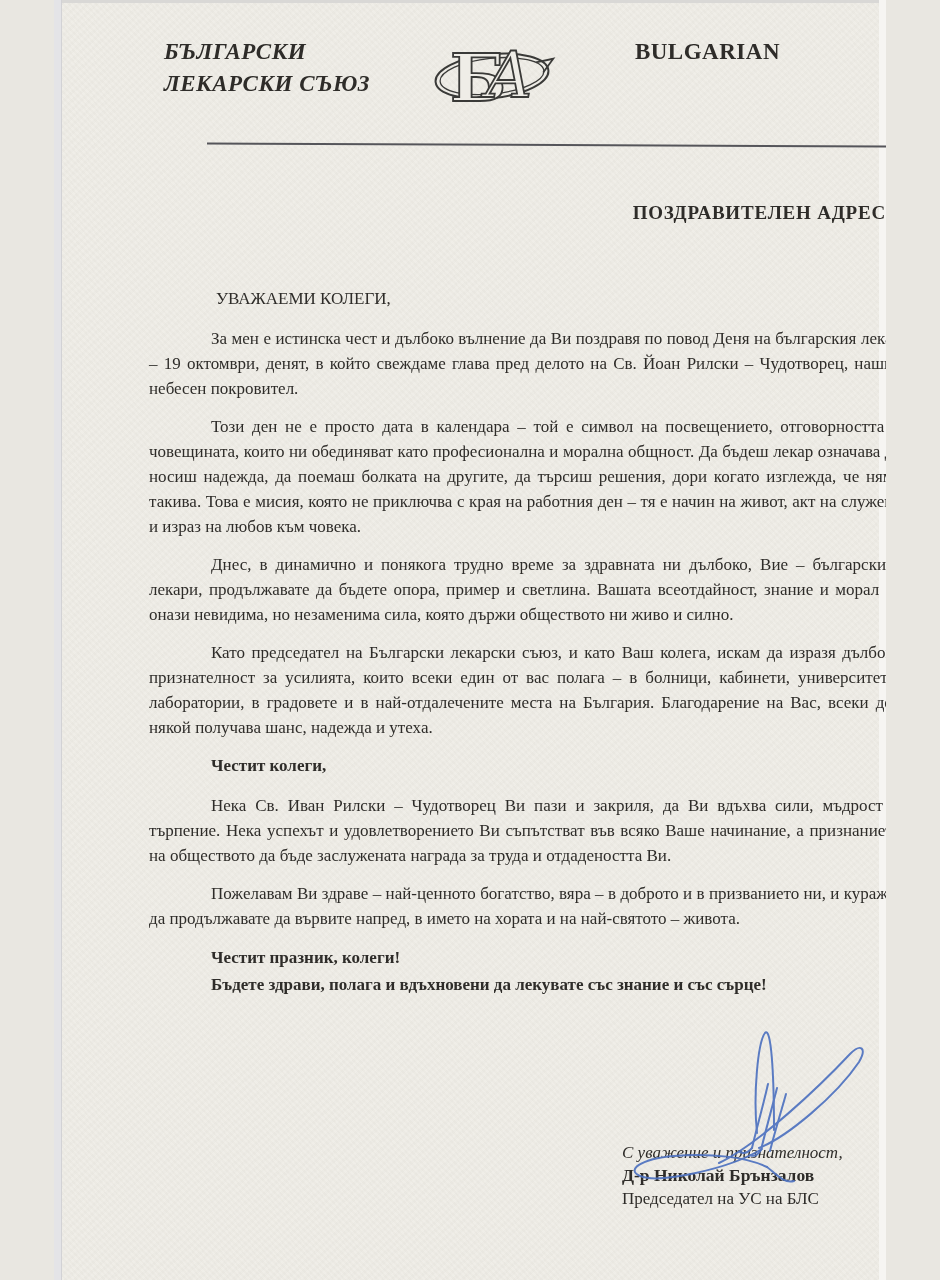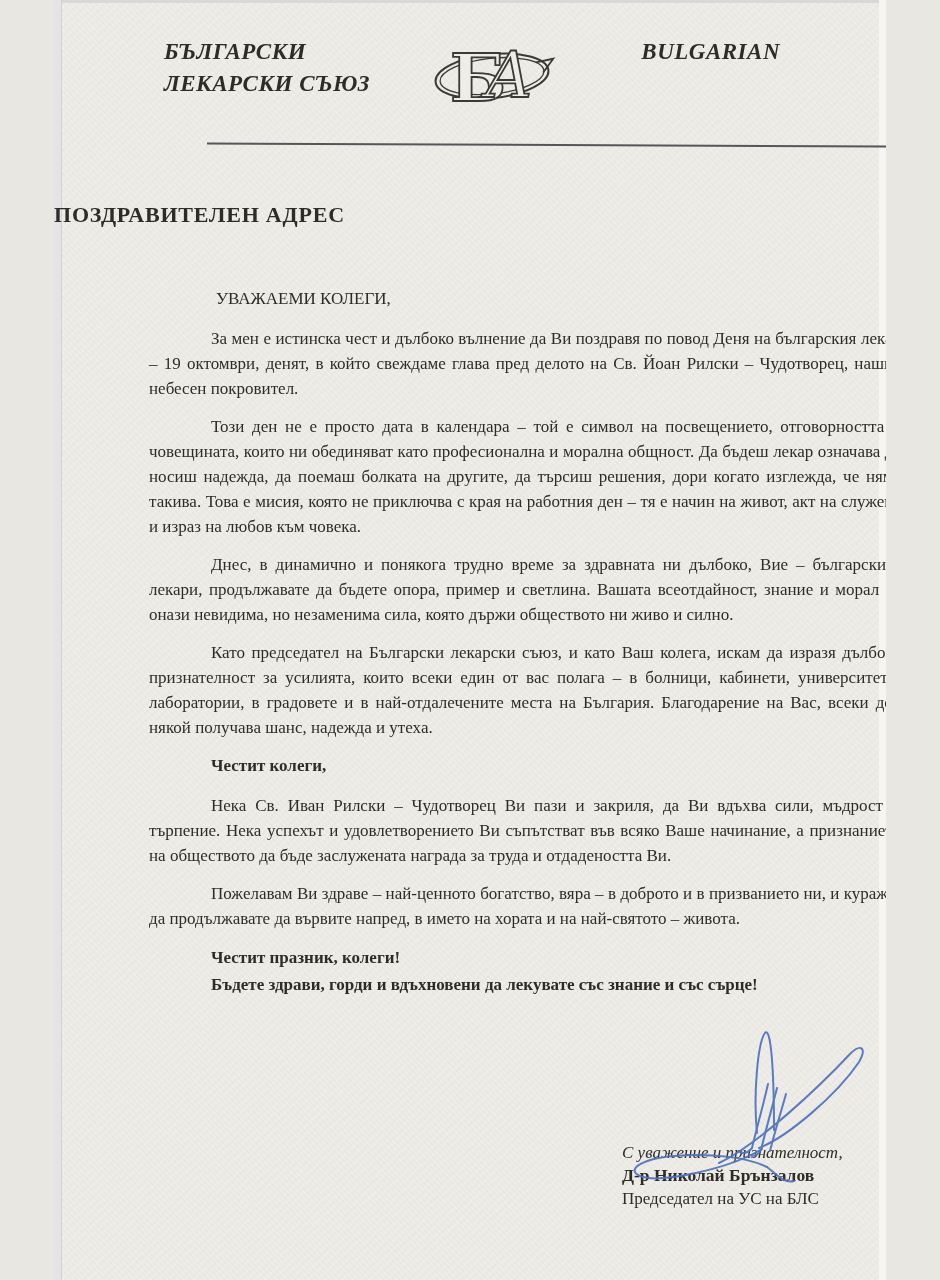--- a/index.html
+++ b/index.html
@@ -13,26 +13,26 @@
       repeating-linear-gradient(-43deg, rgba(90,90,80,0.018) 0 3px, rgba(255,255,255,0.02) 3px 6px);
     font-family:"Liberation Serif", serif;
     color:#2e2c29;
     overflow:hidden;
   }
   .scan-edge-top{position:absolute;top:0;left:0;width:100%;height:3px;background:#d9d8d6;}
   .scan-edge-left{position:absolute;top:0;left:0;width:7px;height:100%;background:#e4e4e7;border-right:1px solid #d2d2d5;}
   .scan-edge-right{position:absolute;top:0;right:0;width:7px;height:100%;background:#f6f5f2;}
 
   .org-bg{position:absolute;left:110px;top:36px;font-size:23px;font-weight:bold;font-style:italic;line-height:32px;letter-spacing:0.5px;}
-  .org-en{position:absolute;right:106px;top:36px;font-size:23px;font-weight:bold;font-style:italic;line-height:32px;text-align:left;letter-spacing:0.5px;}
+  .org-en{position:absolute;right:106px;top:36px;font-size:23px;font-weight:bold;line-height:32px;text-align:left;letter-spacing:0.5px;}
   .logo{position:absolute;left:374px;top:22px;width:128px;height:100px;}
 
   .rule{position:absolute;left:153px;top:144px;width:694px;height:2px;background:#55555a;transform:rotate(0.25deg);}
 
-  .doc-title{position:absolute;left:0;top:202px;width:100%;text-align:left;font-size:22px;font-weight:bold;letter-spacing:0.8px;font-family:Liberation Serif, serif;}
+  .doc-title{position:absolute;left:0;top:202px;width:100%;text-align:right;font-size:19px;font-weight:bold;letter-spacing:0.8px;font-family:Liberation Serif, serif;}
 
   .letter{position:absolute;left:95px;top:286px;width:752px;font-size:17px;line-height:25px;}
   .letter p{margin:8px 0 13px 0;text-align:justify;text-indent:62px;}
   .salutation{font-weight:normal;margin:0 0 15px 67px;}
   .subheading{font-weight:bold;margin:2px 0 15px 62px;}
   .closing{font-weight:bold;margin:2px 0 0 62px;line-height:27px;}
 
   .sig-block{position:absolute;left:568px;top:1141px;font-size:17px;line-height:23px;}
   .sig-valediction{font-style:italic;}
   .sig-name{font-weight:bold;font-size:17.5px;}
@@ -75,21 +75,21 @@
     <div class="salutation">УВАЖАЕМИ КОЛЕГИ,</div>
     <p>За мен е истинска чест и дълбоко вълнение да Ви поздравя по повод Деня на българския лекар – 19 октомври, денят, в който свеждаме глава пред делото на Св. Йоан Рилски – Чудотворец, нашия небесен покровител.</p>
     <p>Този ден не е просто дата в календара – той е символ на посвещението, отговорността и човещината, които ни обединяват като професионална и морална общност. Да бъдеш лекар означава да носиш надежда, да поемаш болката на другите, да търсиш решения, дори когато изглежда, че няма такива. Това е мисия, която не приключва с края на работния ден – тя е начин на живот, акт на служене и израз на любов към човека.</p>
     <p>Днес, в динамично и понякога трудно време за здравната ни дълбоко, Вие – българските лекари, продължавате да бъдете опора, пример и светлина. Вашата всеотдайност, знание и морал са онази невидима, но незаменима сила, която държи обществото ни живо и силно.</p>
     <p>Като председател на Български лекарски съюз, и като Ваш колега, искам да изразя дълбока признателност за усилията, които всеки един от вас полага – в болници, кабинети, университети, лаборатории, в градовете и в най-отдалечените места на България. Благодарение на Вас, всеки ден някой получава шанс, надежда и утеха.</p>
     <div class="subheading">Честит колеги,</div>
     <p>Нека Св. Иван Рилски – Чудотворец Ви пази и закриля, да Ви вдъхва сили, мъдрост и търпение. Нека успехът и удовлетворението Ви съпътстват във всяко Ваше начинание, а признанието на обществото да бъде заслужената награда за труда и отдадеността Ви.</p>
     <p>Пожелавам Ви здраве – най-ценното богатство, вяра – в доброто и в призванието ни, и кураж – да продължавате да вървите напред, в името на хората и на най-святото – живота.</p>
     <div class="closing">
       <div>Честит празник, колеги!</div>
-      <div>Бъдете здрави, горди и вдъхновени да лекувате със знание и със сърце!</div>
+      <div>Бъдете здрави, полага и вдъхновени да лекувате със знание и със сърце!</div>
     </div>
   </div>
 
   <div class="sig-block">
     <div class="sig-valediction">С уважение и признателност,</div>
     <div class="sig-name">Д-р Николай Брънзалов</div>
     <div class="sig-role">Председател на УС на БЛС</div>
   </div>
 
   <svg class="signature-svg" viewBox="0 0 250 185" xmlns="http://www.w3.org/2000/svg">

